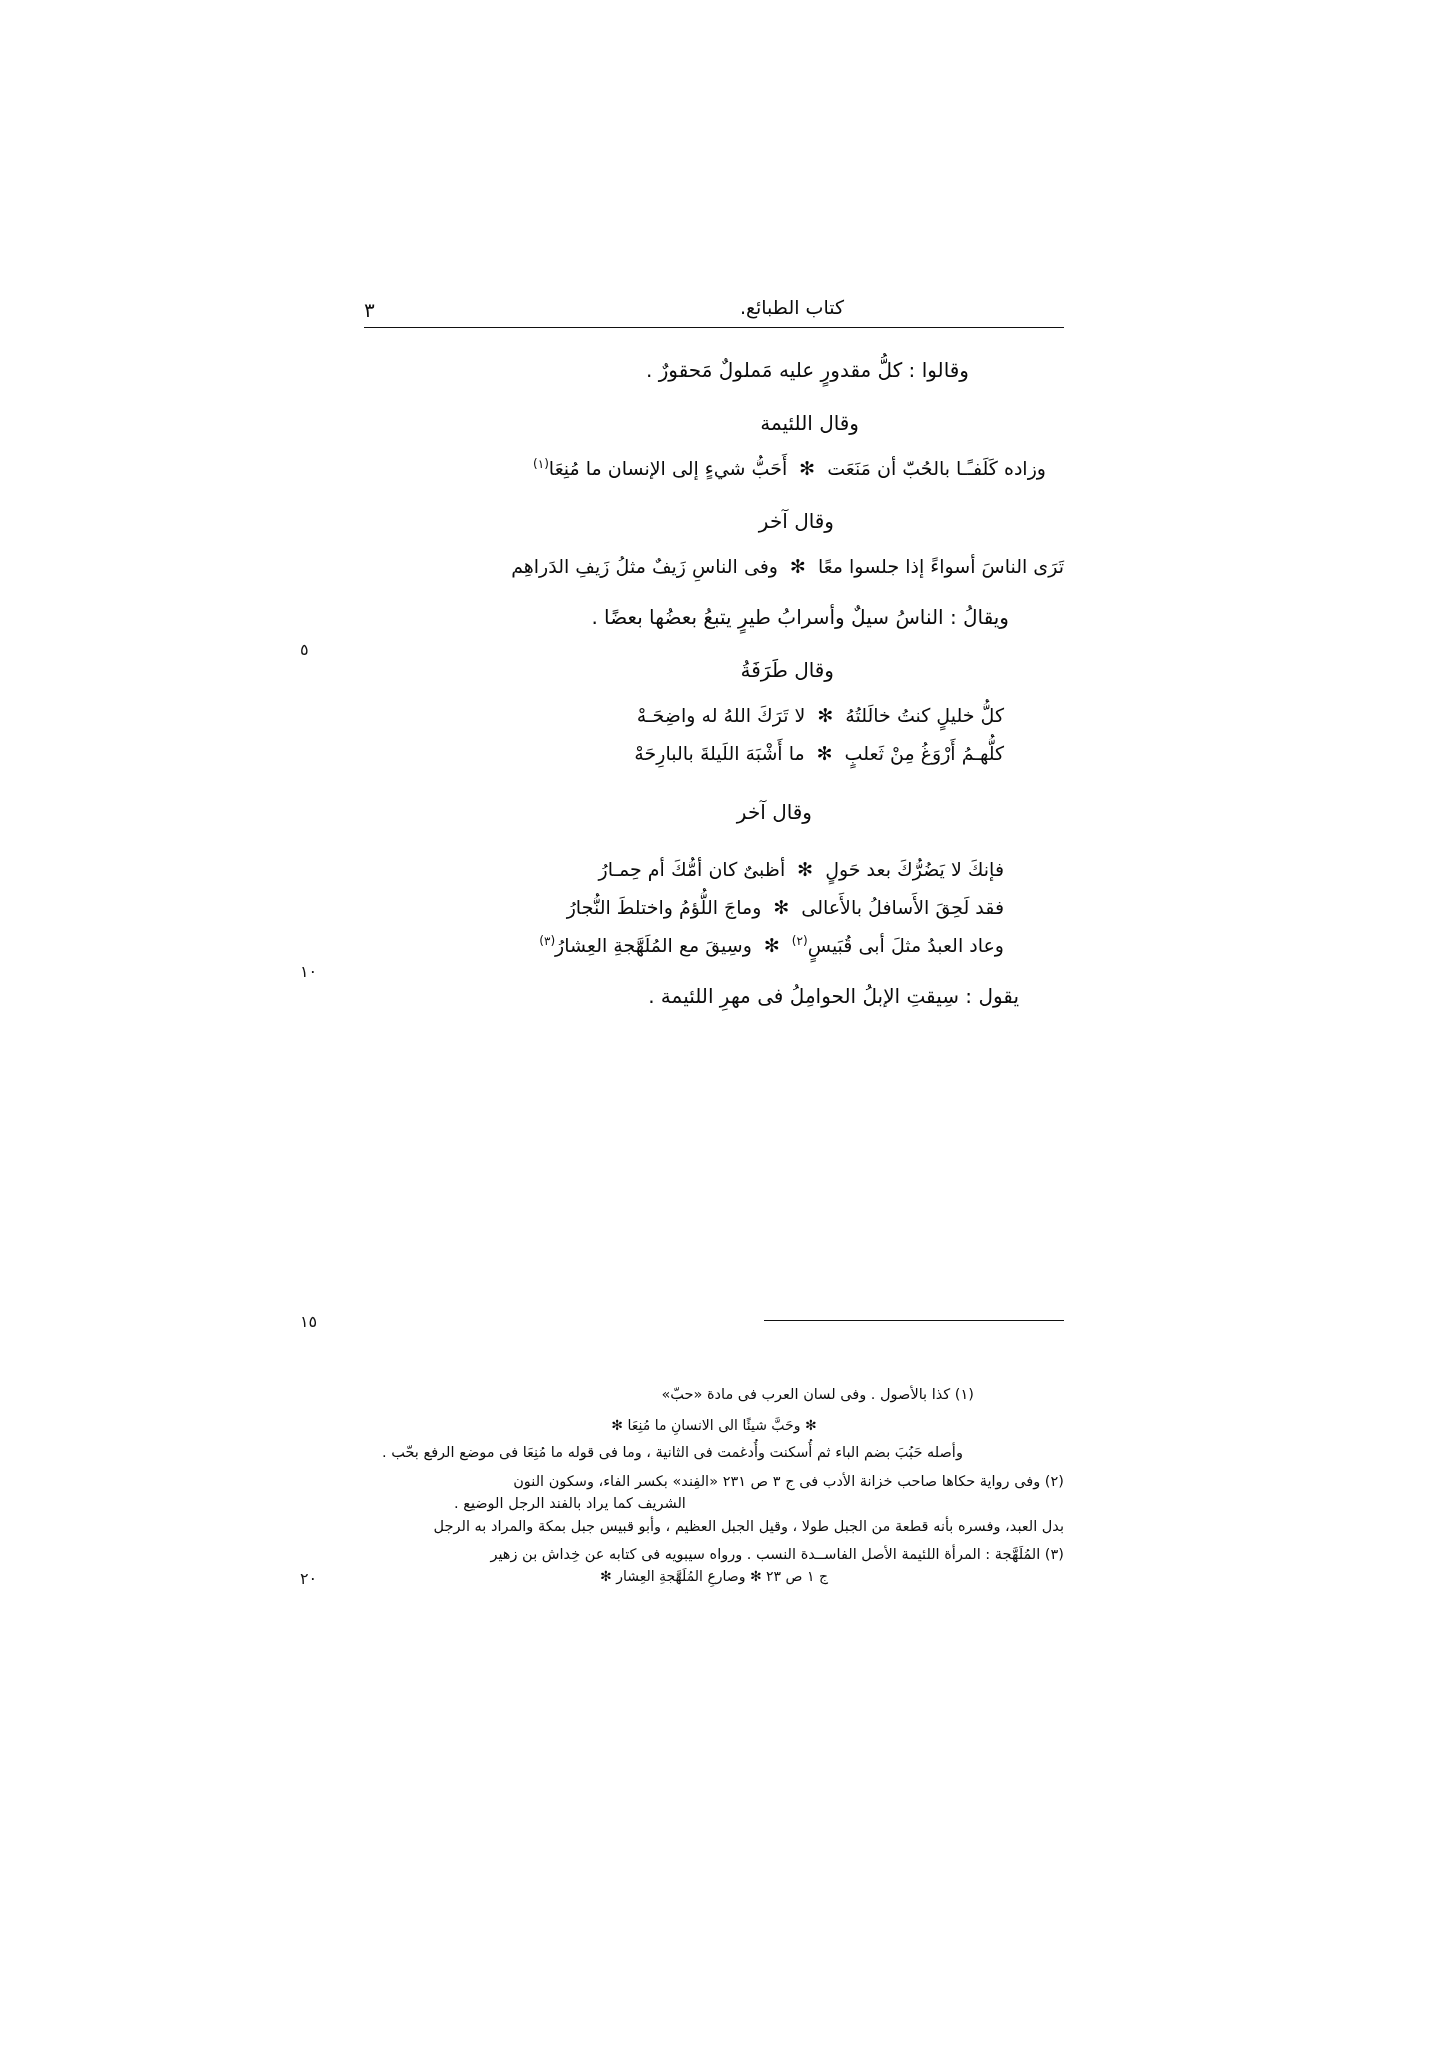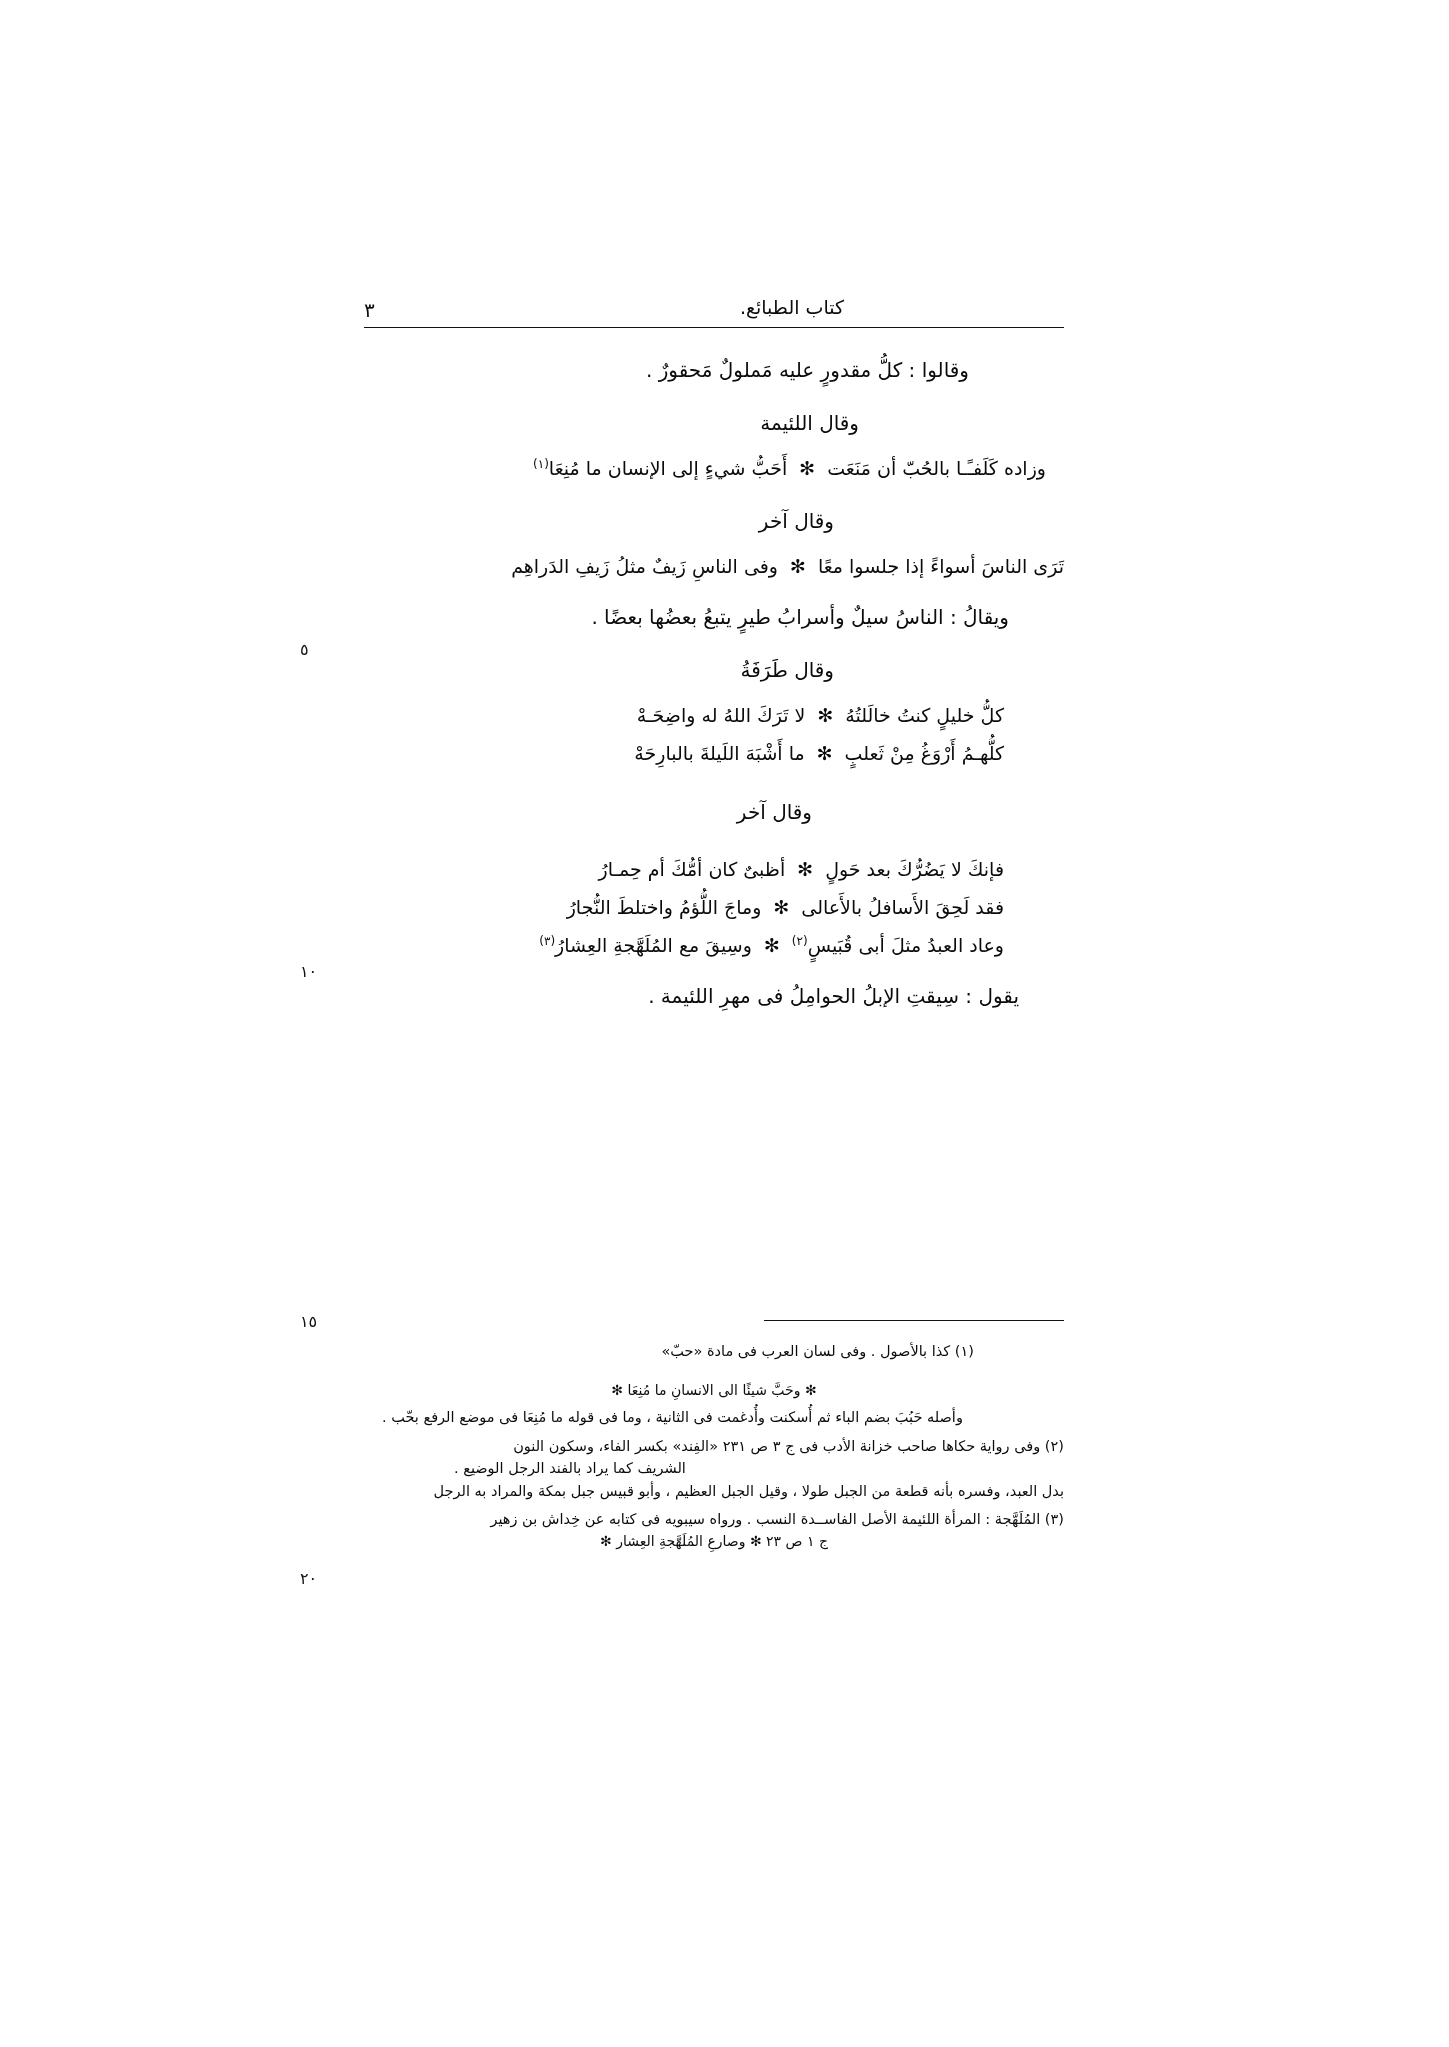--- a/index.html
+++ b/index.html
@@ -128,21 +128,21 @@
     font-size: 14.5px;
     line-height: 1.55;
   }
   .fn {
     margin-bottom: 6px;
     white-space: normal;
   }
   .fn-center {
     text-align: center;
     font-size: 14px;
-    margin: 18px 0 4px 0;
+    margin: 10px 0 4px 0;
   }
   .fn-last-line {
     text-align: center;
     font-size: 14px;
   }
   .fn-right-ind {
     text-align: right;
   }
 </style>
 </head>
@@ -235,21 +235,21 @@
     <div class="spacer-md"></div>
     <div class="para" style="padding-right:45px;">يقول : سِيقتِ الإبلُ الحوامِلُ فى مهرِ اللئيمة .</div>
 
   </div>
 
   <div class="fn-rule"></div>
 
   <div class="footnotes">
 
     <div class="fn">
-      <div class="fn-right-ind" style="padding-right:90px;">(١)  كذا بالأصول . وفى لسان العرب فى مادة «حبّ»</div>
+      <div class="fn-right-ind" style="padding-right:90px;margin-top:43px;">(١)  كذا بالأصول . وفى لسان العرب فى مادة «حبّ»</div>
       <div class="fn-center">✻   وحَبَّ شيئًا الى الانسانِ ما مُنِعَا  ✻</div>
       <div style="text-align:left;padding-left:18px;">وأصله حَبُبَ بضم الباء ثم أُسكنت وأُدغمت فى الثانية ، وما فى قوله ما مُنِعَا فى موضع الرفع بحّب .</div>
     </div>
 
     <div class="fn">
       <div>(٢)  وفى رواية حكاها صاحب خزانة الأدب فى ج ٣ ص ٢٣١ «الفِند» بكسر الفاء، وسكون النون</div>
       <div style="text-align:left;padding-left:90px;">الشريف كما يراد بالفند الرجل الوضيع .</div>
       <div>بدل العبد، وفسره بأنه قطعة من الجبل طولا ، وقيل الجبل العظيم ، وأبو قبيس جبل بمكة والمراد به الرجل</div>
     </div>
 

